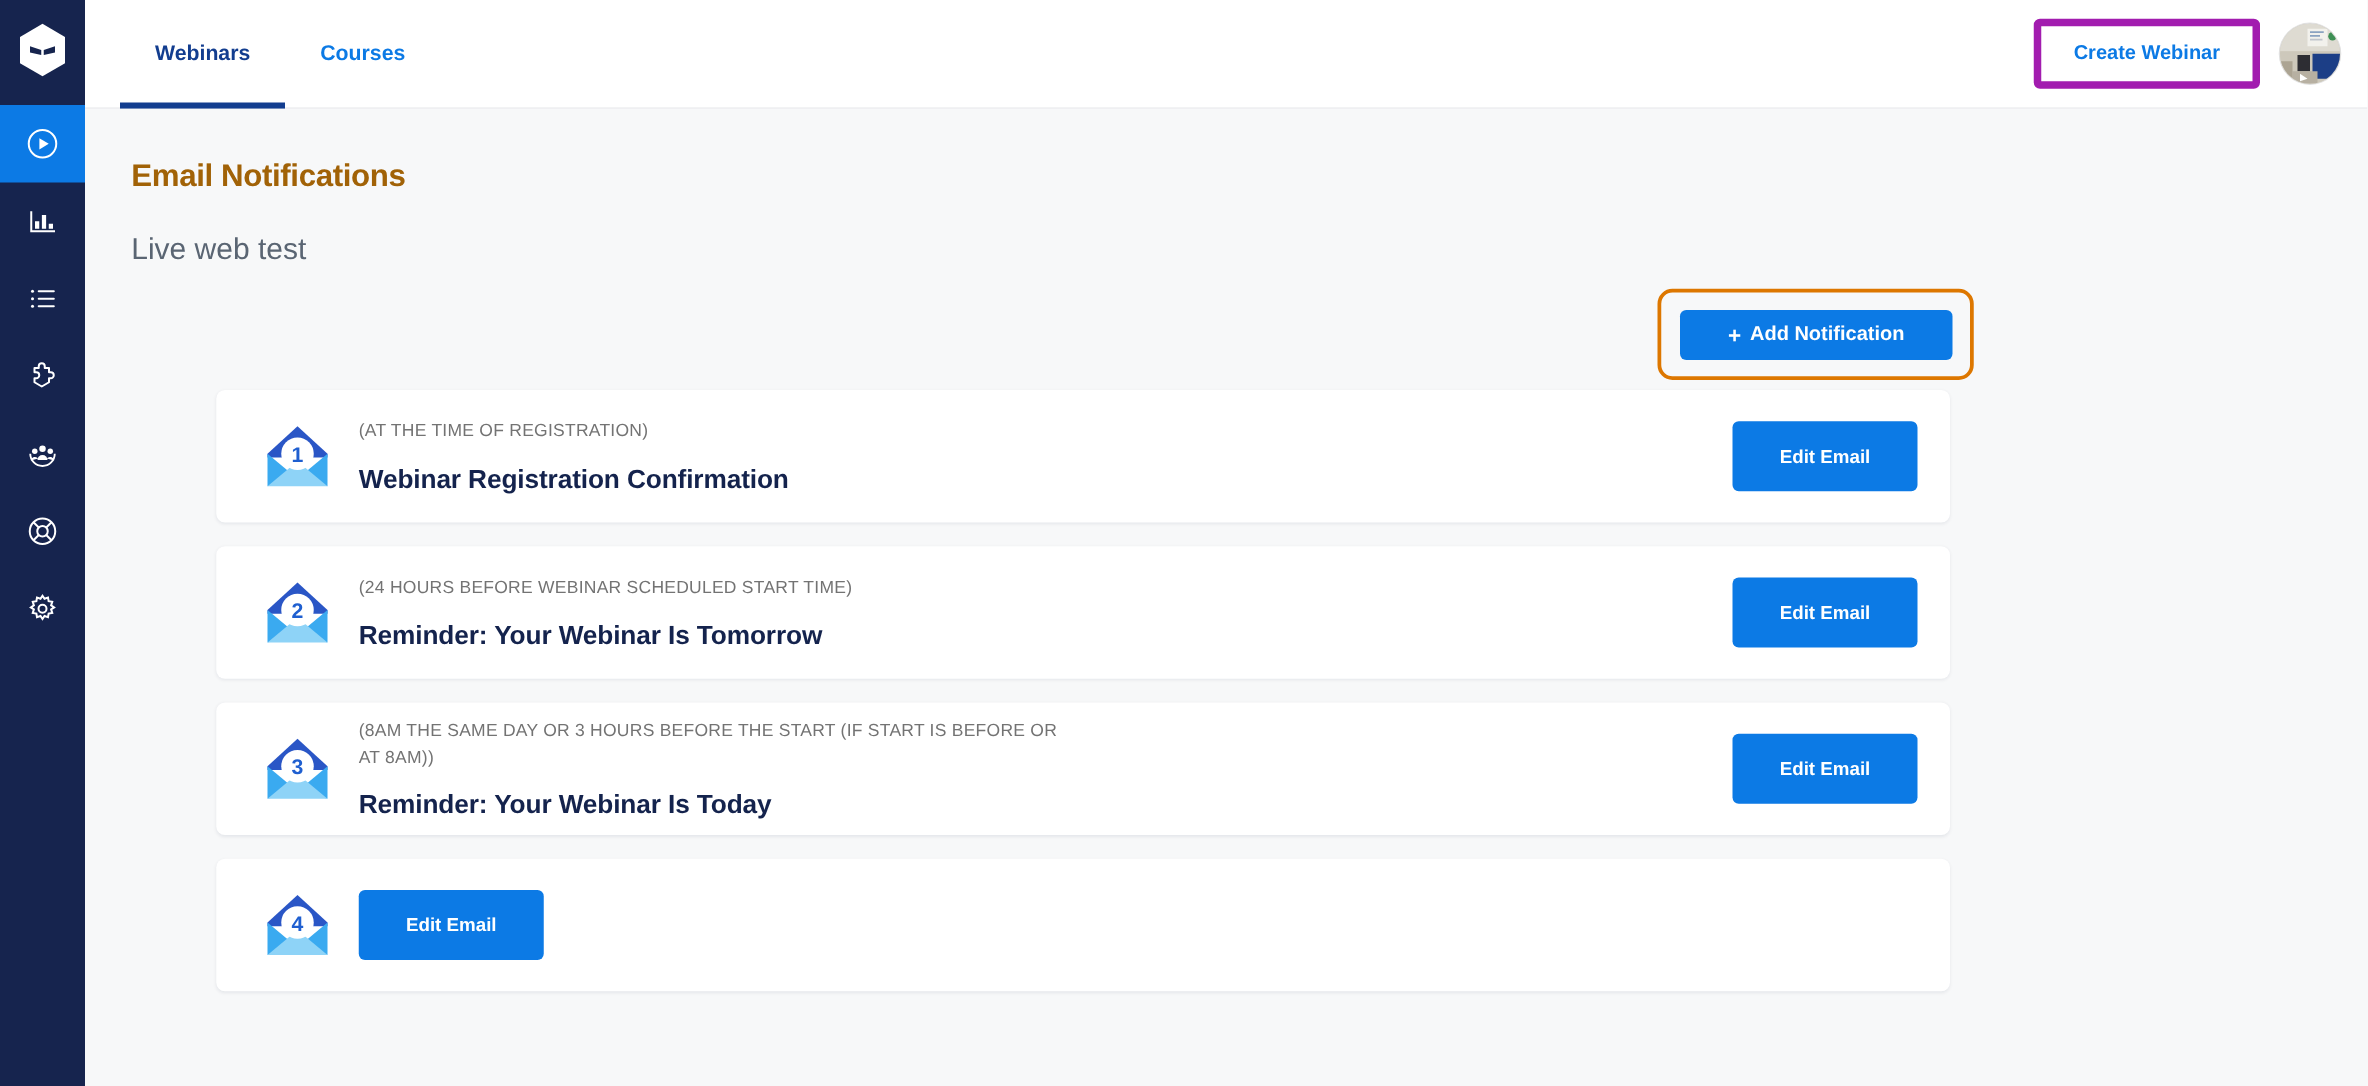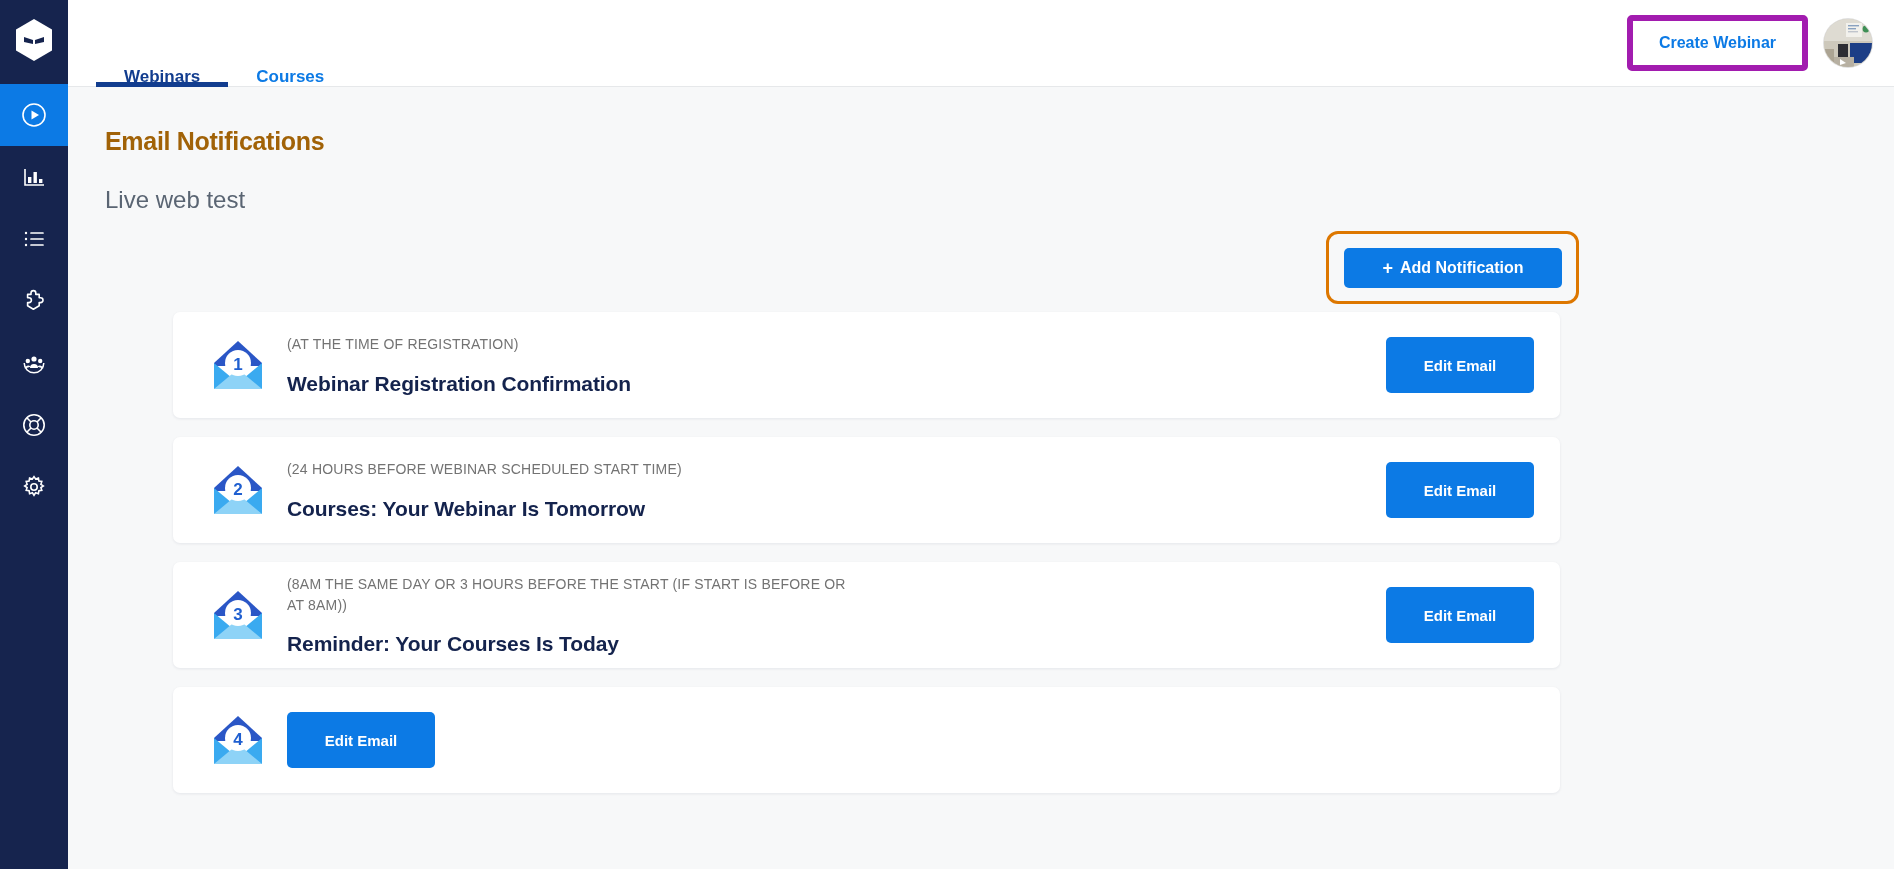--- a/index.html
+++ b/index.html
@@ -35,21 +35,21 @@
   
   .topbar {
     height: 87px; min-height: 87px; background: #ffffff;
     border-bottom: 1px solid #e6e8ea;
     display: flex; align-items: center;
     padding: 0 22px 0 0;
     position: relative;
   }
   .tabs { display: flex; align-items: stretch; height: 87px; padding-left: 28px; }
   .tab {
-    display: flex; align-items: flex-end;
+    display: flex; align-items: center;
     padding: 0 28px;
     font-size: 17px; font-weight: bold;
     color: #0c7ae5;
     cursor: pointer;
     position: relative;
   }
   .tab.active { color: #123d8f; }
   .tab.active::after {
     content: ""; position: absolute; left: 0; right: 0; bottom: 0;
     height: 5px; background: #123d8f;
@@ -303,39 +303,39 @@
               <polygon points="29,5 53,27 53,30 5,30 5,27" fill="#2a56c6"></polygon>
               <polygon points="5,27 29,47 5,53" fill="#3aaaf0"></polygon>
               <polygon points="53,27 29,47 53,53" fill="#3aaaf0"></polygon>
               <polygon points="5,53 29,33 53,53" fill="#8ed3f7"></polygon>
               <circle cx="29" cy="27" r="13" fill="#ffffff"></circle>
               <text x="29" y="33.5" text-anchor="middle" font-family="Liberation Sans, sans-serif" font-size="17" font-weight="bold" fill="#1f5fd0">2</text>
             </svg>
           </div>
           <div class="card-text">
             <div class="card-when">(24 HOURS BEFORE WEBINAR SCHEDULED START TIME)</div>
-            <div class="card-name">Courses: Your Webinar Is Tomorrow</div>
+            <div class="card-name">Reminder: Your Webinar Is Tomorrow</div>
           </div>
           <button class="edit-btn">Edit Email</button>
         </div>
 
         <div class="card">
           <div class="card-icon">
             <svg width="58" height="58" viewBox="0 0 58 58">
               <polygon points="29,5 53,27 53,30 5,30 5,27" fill="#2a56c6"></polygon>
               <polygon points="5,27 29,47 5,53" fill="#3aaaf0"></polygon>
               <polygon points="53,27 29,47 53,53" fill="#3aaaf0"></polygon>
               <polygon points="5,53 29,33 53,53" fill="#8ed3f7"></polygon>
               <circle cx="29" cy="27" r="13" fill="#ffffff"></circle>
               <text x="29" y="33.5" text-anchor="middle" font-family="Liberation Sans, sans-serif" font-size="17" font-weight="bold" fill="#1f5fd0">3</text>
             </svg>
           </div>
           <div class="card-text">
             <div class="card-when" style="max-width:560px">(8AM THE SAME DAY OR 3 HOURS BEFORE THE START (IF START IS BEFORE OR AT 8AM))</div>
-            <div class="card-name">Reminder: Your Courses Is Today</div>
+            <div class="card-name">Reminder: Your Webinar Is Today</div>
           </div>
           <button class="edit-btn">Edit Email</button>
         </div>
 
         <div class="card">
           <div class="card-icon">
             <svg width="58" height="58" viewBox="0 0 58 58">
               <polygon points="29,5 53,27 53,30 5,30 5,27" fill="#2a56c6"></polygon>
               <polygon points="5,27 29,47 5,53" fill="#3aaaf0"></polygon>
               <polygon points="53,27 29,47 53,53" fill="#3aaaf0"></polygon>

